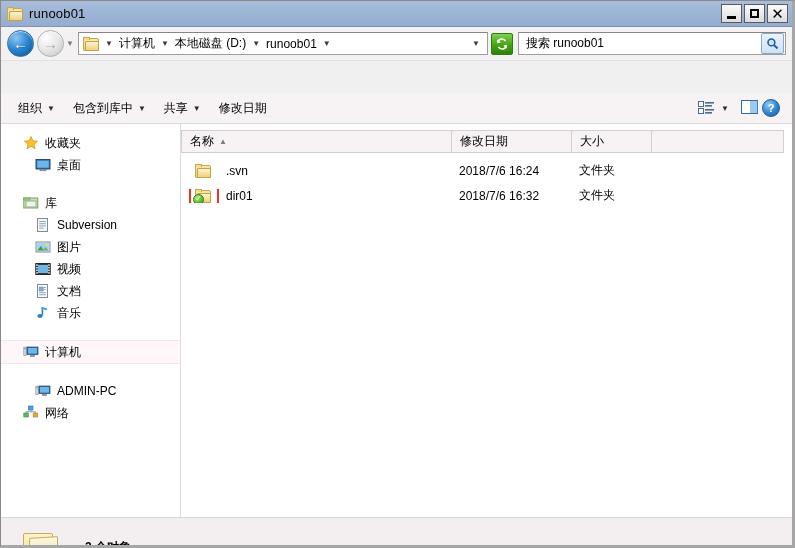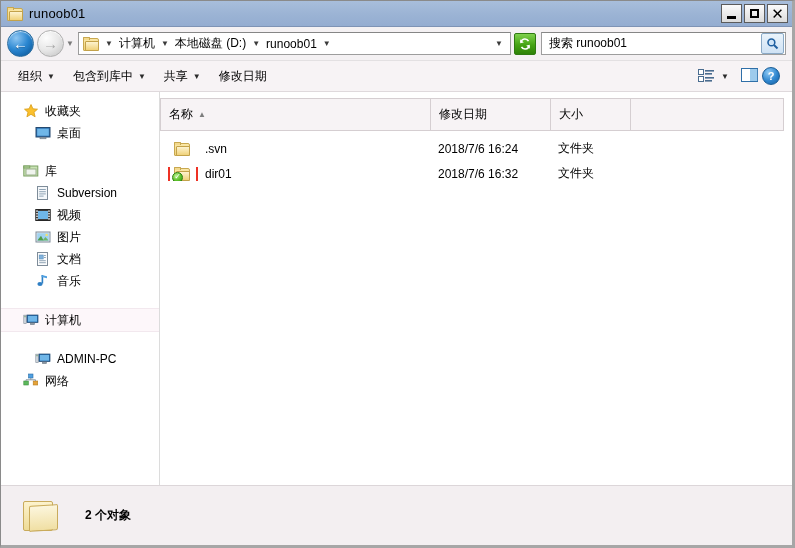--- a/index.html
+++ b/index.html
@@ -152,21 +152,21 @@
     background: linear-gradient(to bottom, #7fd14d 0%, #45a314 55%, #2e8208 100%);
     border: 1px solid #2f7a12;
     border-radius: 2px;
     display: flex; align-items: center; justify-content: center;
     color: #ffffff;
     font-size: 13px;
     line-height: 1;
     margin-right: 5px;
   }
   .searchbox {
-    width: 245px;
+    width: 268px;
     height: 23px;
     flex: none;
     background: #ffffff;
     border: 1px solid #9d9d9d;
     border-top-color: #868686;
     display: flex;
     align-items: center;
     box-sizing: border-box;
     padding-left: 7px;
   }
@@ -187,20 +187,21 @@
 
   
   #toolbar {
     height: 31px;
     background: #f7f3f5;
     border-bottom: 1px solid #dfd9dc;
     display: flex;
     align-items: center;
     padding: 0 8px;
     box-sizing: border-box;
+    margin-top: 32px;
   }
   .tb-item {
     display: flex;
     align-items: center;
     padding: 3px 9px;
     font-size: 12px;
     white-space: nowrap;
     gap: 5px;
   }
   .tb-caret { font-size: 8px; color: #2b2b2b; }
@@ -233,21 +234,21 @@
   
   #main {
     display: flex;
     height: 393px;
     background: #ffffff;
     box-sizing: border-box;
   }
 
   
   #sidebar {
-    width: 159px;
+    width: 180px;
     flex: none;
     background: #ffffff;
     border-right: 1px solid #dcdcdc;
     padding-top: 8px;
     box-sizing: border-box;
     overflow: hidden;
   }
   .nav-row {
     display: flex;
     align-items: center;
@@ -274,21 +275,21 @@
   
   #filelist {
     flex: 1 1 auto;
     background: #ffffff;
     padding: 6px 8px 0 0;
     box-sizing: border-box;
     min-width: 0;
   }
   .col-header {
     display: flex;
-    height: 33px;
+    height: 23px;
     background: #f7f3f5;
     border: 1px solid #d5ced1;
     box-sizing: border-box;
     margin-left: 0;
   }
   .col-h {
     display: flex;
     align-items: center;
     font-size: 12px;
     padding-left: 8px;
@@ -564,45 +565,45 @@
             <rect x="4.2" y="6.2" width="6.6" height="1" fill="#8fa3b5"></rect>
             <rect x="4.2" y="8.4" width="6.6" height="1" fill="#8fa3b5"></rect>
             <rect x="4.2" y="10.6" width="4.4" height="1" fill="#8fa3b5"></rect>
           </svg>
         </span>
         <span>Subversion</span>
       </div>
       <div class="nav-row child">
         <span class="nav-ico">
           <svg width="16" height="16" viewBox="0 0 16 16">
+            <rect x="1" y="3" width="14" height="10" fill="#e9eef3" stroke="#7e8c99"></rect>
+            <rect x="2.2" y="4.2" width="11.6" height="7.6" fill="#9fd2f0"></rect>
+            <polygon points="2.4,11.6 6,6.8 8.6,11.6" fill="#4f9b4a"></polygon>
+            <polygon points="7.6,11.6 10.4,8 13.6,11.6" fill="#6fb567"></polygon>
+            <circle cx="11.6" cy="5.9" r="1.2" fill="#f7e06a"></circle>
+          </svg>
+        </span>
+        <span>图片</span>
+      </div>
+      <div class="nav-row child">
+        <span class="nav-ico">
+          <svg width="16" height="16" viewBox="0 0 16 16">
             <rect x="0.8" y="2.5" width="14.4" height="11" fill="#3d3d3d" stroke="#262626"></rect>
             <rect x="3" y="4" width="10" height="8" fill="#6fb6e8"></rect>
             <rect x="1.3" y="3.4" width="1.4" height="1.4" fill="#ffffff"></rect>
             <rect x="1.3" y="6" width="1.4" height="1.4" fill="#ffffff"></rect>
             <rect x="1.3" y="8.6" width="1.4" height="1.4" fill="#ffffff"></rect>
             <rect x="1.3" y="11.2" width="1.4" height="1.4" fill="#ffffff"></rect>
             <rect x="13.3" y="3.4" width="1.4" height="1.4" fill="#ffffff"></rect>
             <rect x="13.3" y="6" width="1.4" height="1.4" fill="#ffffff"></rect>
             <rect x="13.3" y="8.6" width="1.4" height="1.4" fill="#ffffff"></rect>
             <rect x="13.3" y="11.2" width="1.4" height="1.4" fill="#ffffff"></rect>
           </svg>
         </span>
         <span>视频</span>
-      </div>
-      <div class="nav-row child">
-        <span class="nav-ico">
-          <svg width="16" height="16" viewBox="0 0 16 16">
-            <rect x="1" y="3" width="14" height="10" fill="#e9eef3" stroke="#7e8c99"></rect>
-            <rect x="2.2" y="4.2" width="11.6" height="7.6" fill="#9fd2f0"></rect>
-            <polygon points="2.4,11.6 6,6.8 8.6,11.6" fill="#4f9b4a"></polygon>
-            <polygon points="7.6,11.6 10.4,8 13.6,11.6" fill="#6fb567"></polygon>
-            <circle cx="11.6" cy="5.9" r="1.2" fill="#f7e06a"></circle>
-          </svg>
-        </span>
-        <span>图片</span>
       </div>
       <div class="nav-row child">
         <span class="nav-ico">
           <svg width="16" height="16" viewBox="0 0 16 16">
             <rect x="2.5" y="1.5" width="10" height="13" fill="#fbfcfd" stroke="#7e8c99"></rect>
             <rect x="4.2" y="4" width="4" height="4" fill="#7fb2dd" stroke="#5b8db8" stroke-width="0.6"></rect>
             <rect x="4.2" y="9.2" width="6.6" height="1" fill="#8fa3b5"></rect>
             <rect x="4.2" y="11.2" width="6.6" height="1" fill="#8fa3b5"></rect>
             <rect x="9" y="4" width="1.8" height="1" fill="#8fa3b5"></rect>
             <rect x="9" y="6" width="1.8" height="1" fill="#8fa3b5"></rect>

